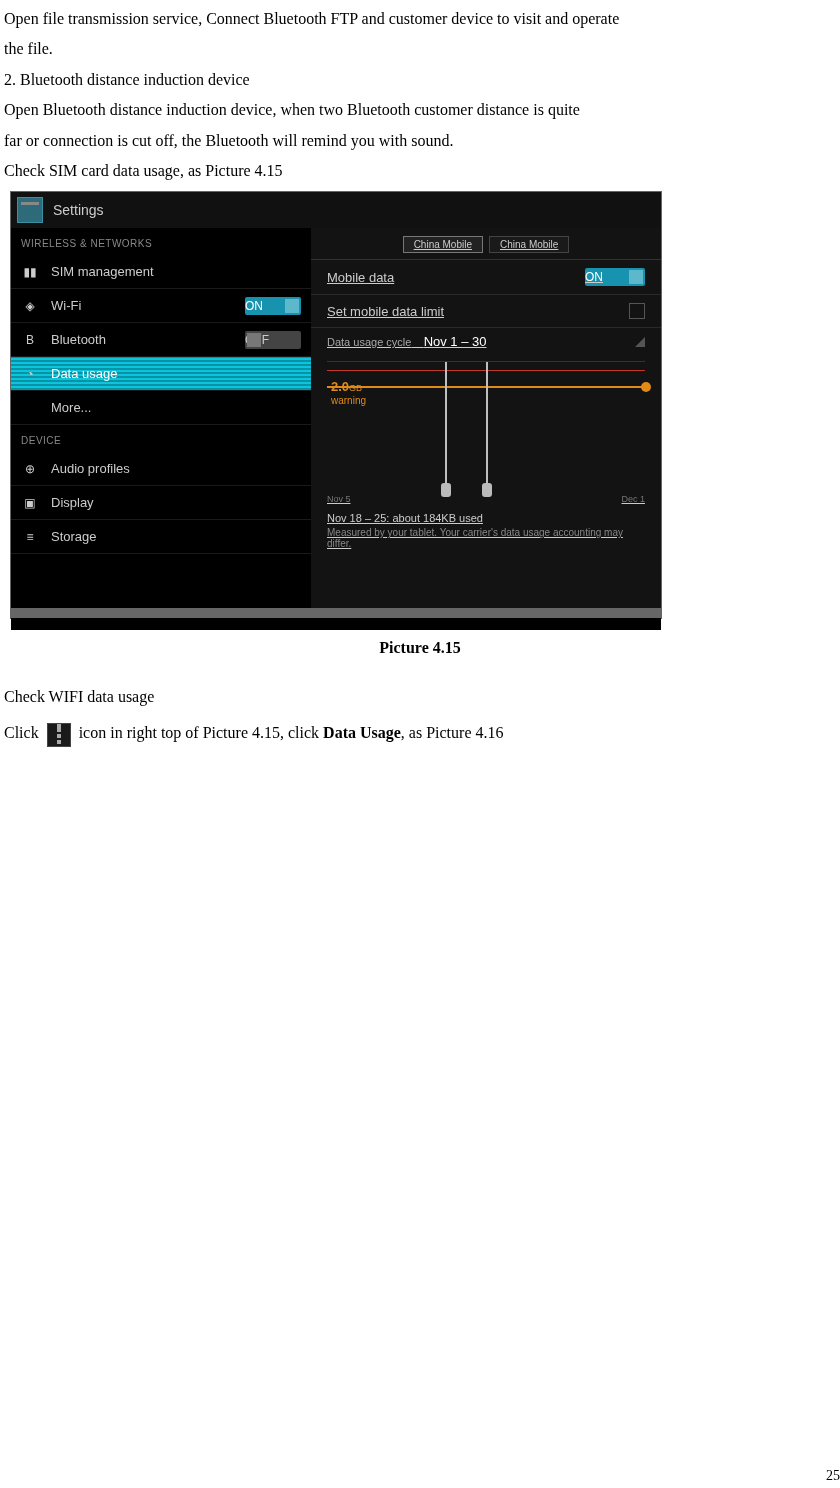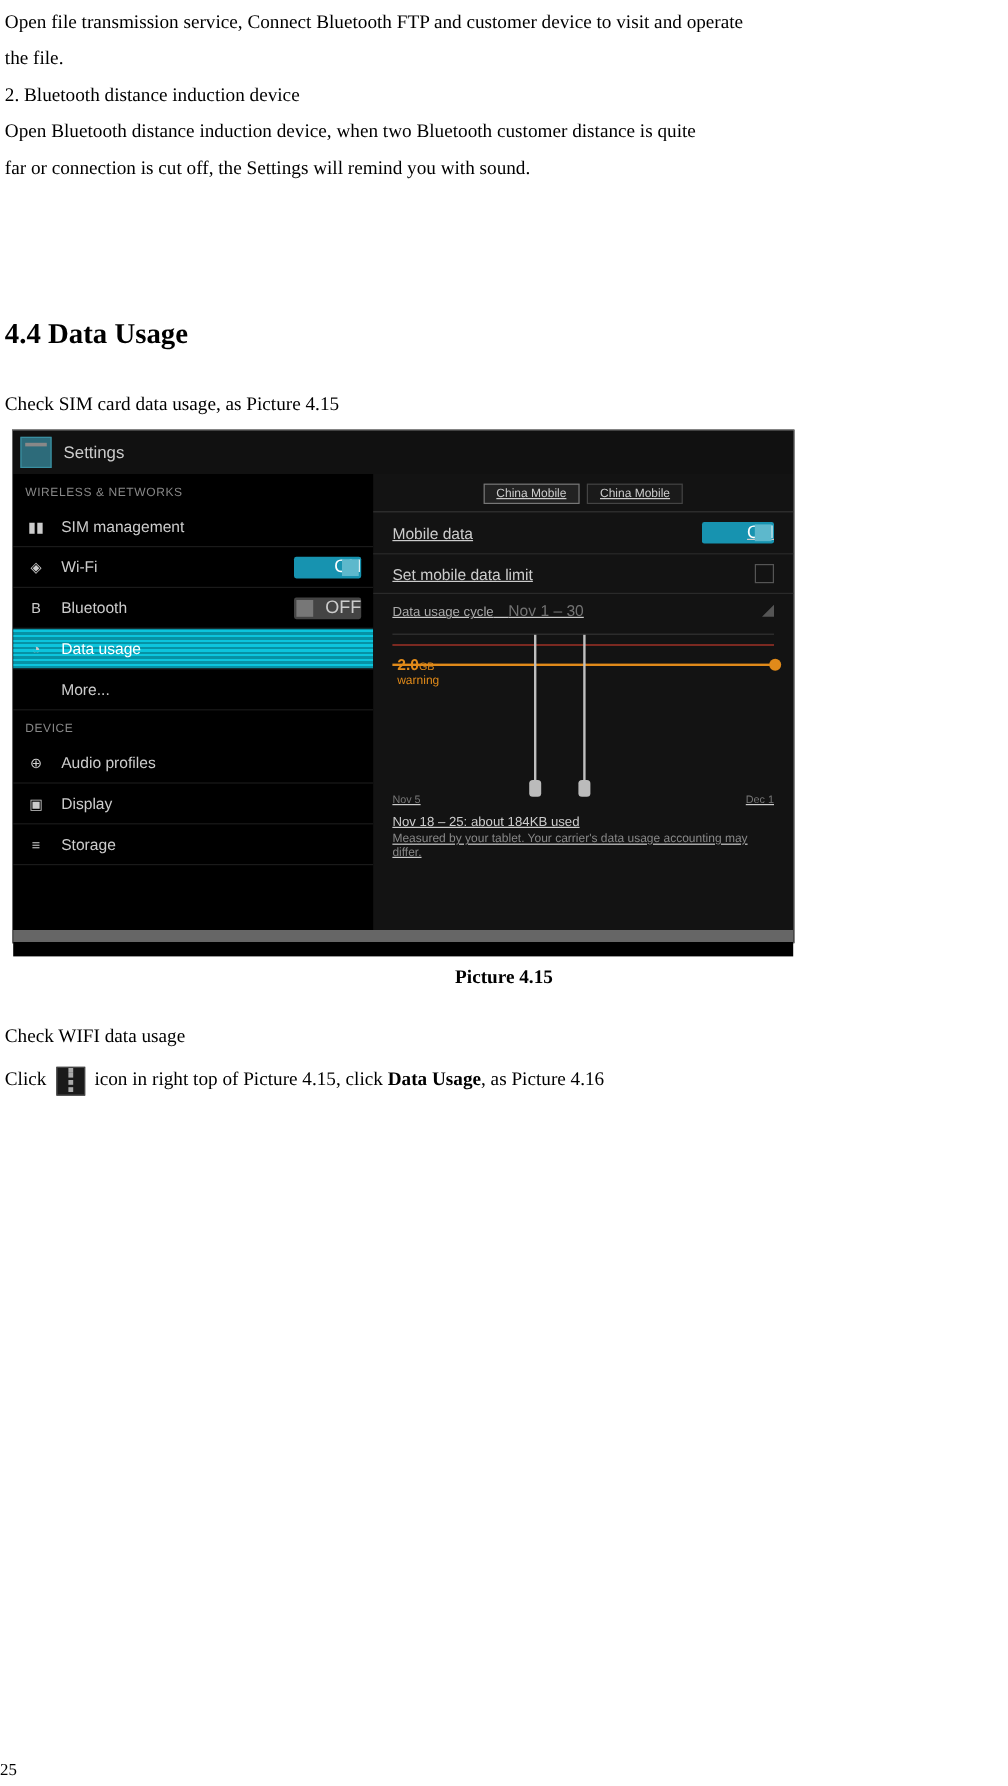--- a/index.html
+++ b/index.html
@@ -98,22 +98,22 @@
   align-items: center;
   justify-content: center;
   font-size: 12px;
   color:#ccc;
 }
 .sitem .label { flex: 1; }
 .toggle {
   width: 56px;
   height: 18px;
   border-radius: 2px;
-  font-size: 15px;
-  text-align: right;
+  font-size: 12px;
+  text-align: left;
   line-height: 18px;
   position: relative;
 }
 .toggle.on { background: #1793b0; color:#fff; }
 .toggle.on:before {
   content:""; position:absolute; right:2px; top:2px; bottom:2px; width:14px; background:#5db8cc;
 }
 .toggle.off { background: #444; color:#ccc; }
 .toggle.off:before {
   content:""; position:absolute; left:2px; top:2px; bottom:2px; width:14px; background:#777;
@@ -251,21 +251,21 @@
   content:"";
   position:absolute;
   left:9px;
   width:4px; height:4px;
   background:#aaa;
 }
 .inline-icon:before { top:4px; box-shadow: 0 6px 0 #aaa, 0 12px 0 #aaa; }
 .page-number {
   position: absolute;
   left: 0; right: 0;
-  text-align: left;
+  text-align: right;
   font-size: 14px;
   top: 1468px;
 }
 .corner {
   position:absolute;
   right:16px;
   width:0;height:0;
   border-left:10px solid transparent;
   border-bottom:10px solid #555;
 }
@@ -276,24 +276,23 @@
 
 <p class="body-text">
   <span>Open file transmission service, Connect Bluetooth FTP and customer device to visit and operate</span><br>
   <span>the file.</span>
 </p>
 <p class="body-text" style="margin-top:0">
   <span>2. Bluetooth distance induction device</span>
 </p>
 <p class="body-text" style="margin-top:0">
   <span>Open Bluetooth distance induction device, when two Bluetooth customer distance is quite</span><br>
-  <span>far or connection is cut off, the Settings will remind you with sound.</span>
+  <span>far or connection is cut off, the Bluetooth will remind you with sound.</span>
 </p>
 
-<h2 class="section-heading">4.4 Data Usage</h2>
 
 <p class="body-text">Check SIM card data usage, as Picture 4.15</p>
 
 <div class="screenshot-wrapper">
   <div class="android-topbar">
     <span class="ticon"></span>
     <span>Settings</span>
   </div>
   <div class="android-main">
     <div class="sidebar">
@@ -348,21 +347,21 @@
         <span class="toggle on" style="width:60px">ON</span>
       </div>
       <div class="row">
         <span>Set mobile data limit</span>
         <span class="checkbox"></span>
       </div>
       <div class="row sub" style="position:relative">
         <span>
           <span>Data usage cycle</span>
           &nbsp;&nbsp;
-          <span style="color:#737373;font-size:13px">Nov 1 – 30</span>
+          <span style="color:#ffffff;font-size:13px">Nov 1 – 30</span>
         </span>
         <span class="corner"></span>
       </div>
 
       <div class="chart">
         <div class="red-line"></div>
         <div class="orange-line"></div>
         <div class="orange-knob"></div>
         <div class="warn-label">
           <span class="big">2.0</span><span style="font-size:9px">GB</span><br>

